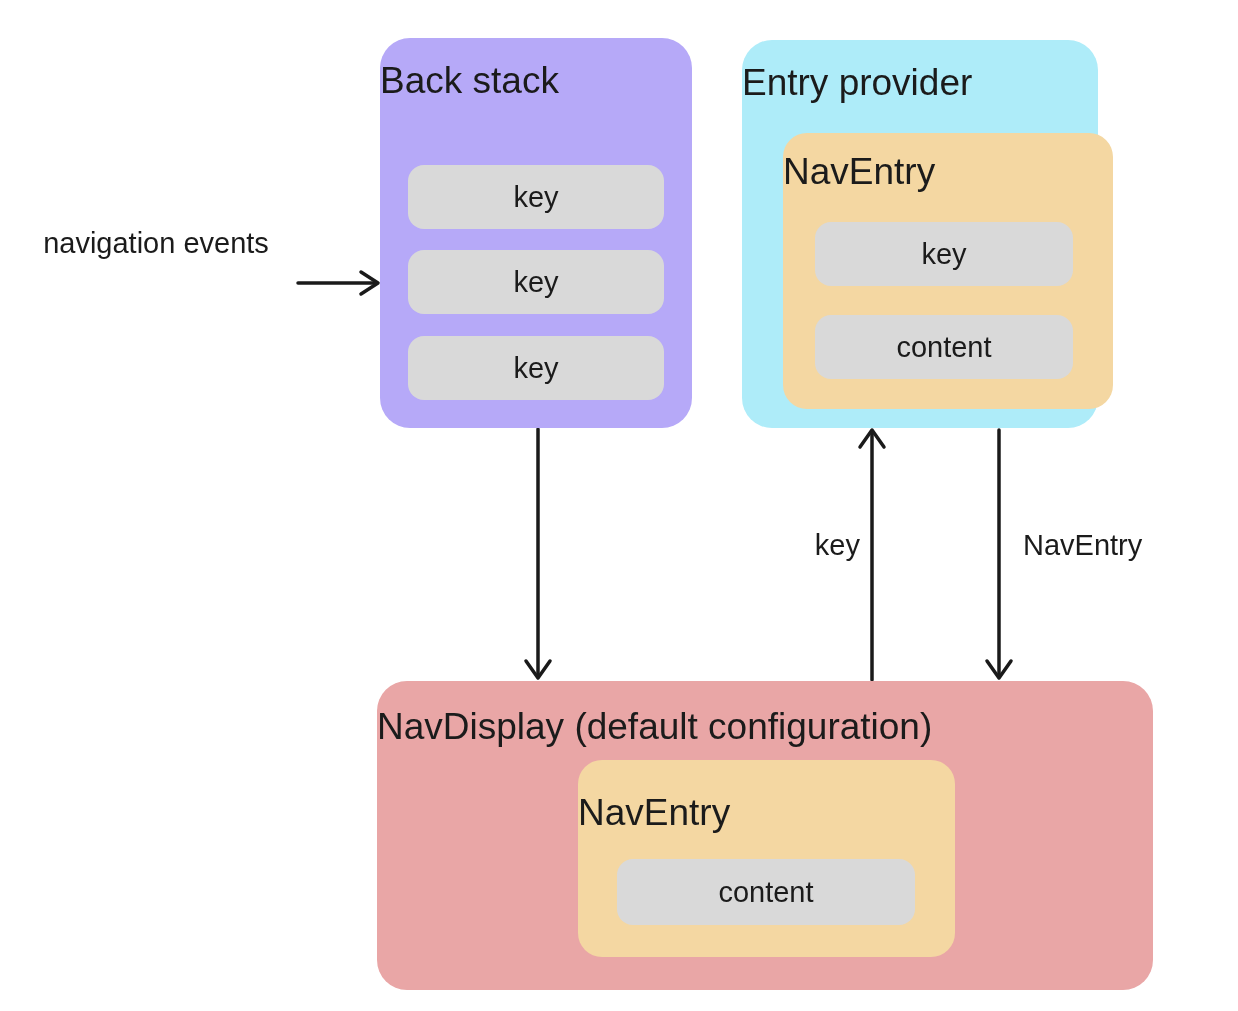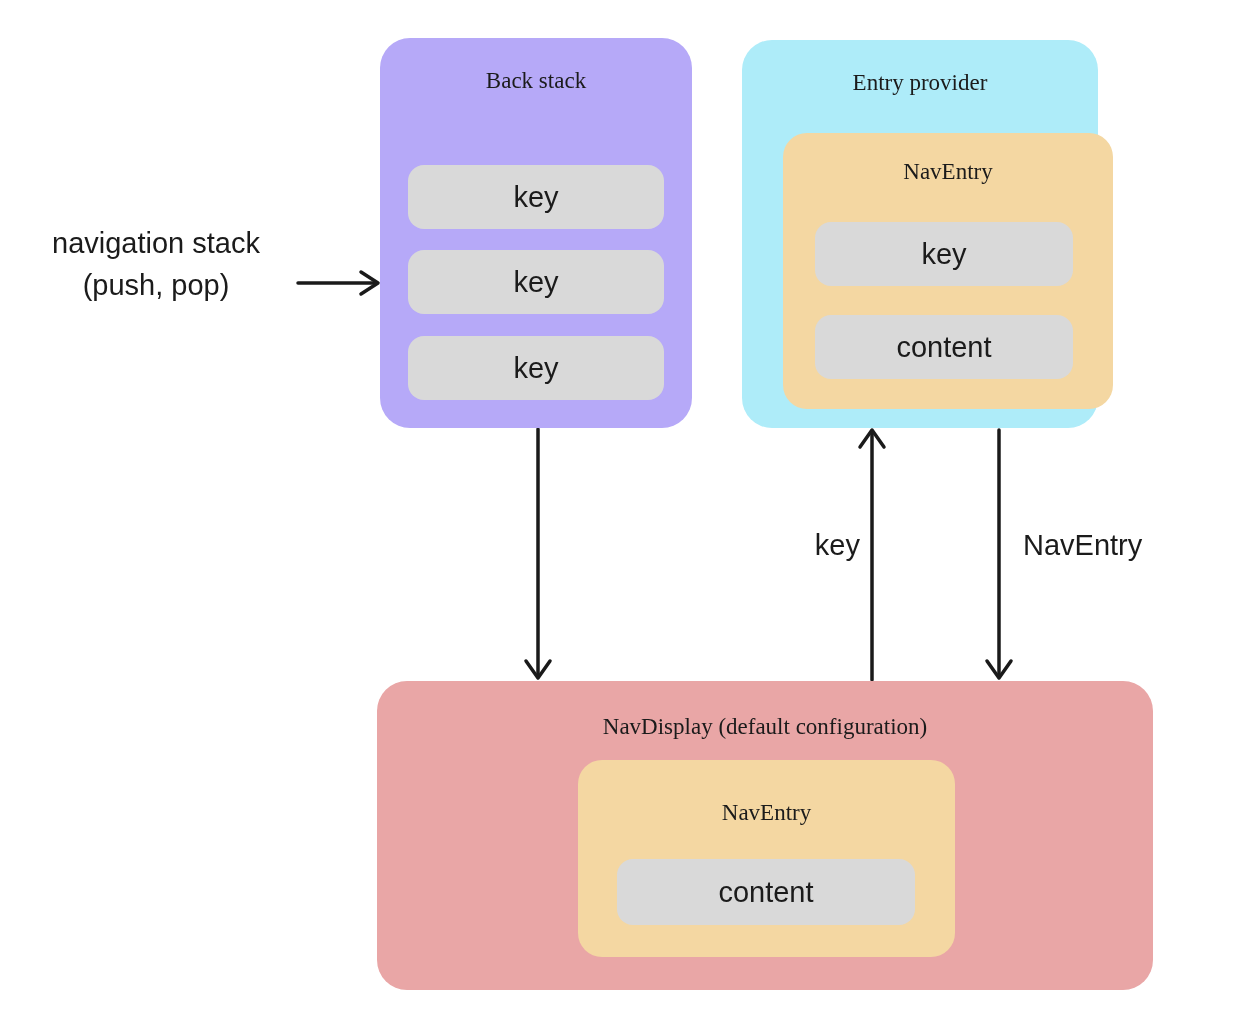--- a/index.html
+++ b/index.html
@@ -29,26 +29,24 @@
     position:absolute;
     left:0;top:0;
     width:1238px;height:1011px;
     pointer-events:none;
   }
   .box{
     position:absolute;
     border-radius:30px;
   }
   .box-title{
-    text-align:center;
-    font-size:23px;
+    font-size:37px;
     line-height:34px;
     color:var(--text);
     white-space:nowrap;
-    font-family:Liberation Serif, serif;
   }
   .back-stack{
     left:380px;top:38px;width:312px;height:390px;
     background:var(--back-stack-bg);
   }
   .back-stack .box-title{margin-top:26px;}
   .pill{
     position:absolute;
     background:var(--pill-bg);
     border-radius:16px;
@@ -136,22 +134,21 @@
       <polyline class="arrow-stroke" points="860,447 872,430 884,447"></polyline>
     </g>
 
     <g>
       <line class="arrow-stroke" x1="999" y1="430" x2="999" y2="675"></line>
       <polyline class="arrow-stroke" points="987,661 999,678 1011,661"></polyline>
     </g>
   </svg>
 
   <div class="float-label nav-events-label">
-    <div>navigation stack</div>
-    <div>(push, pop)</div>
+    <div>navigation events</div>
   </div>
 
   <div class="box back-stack">
     <div class="box-title">Back stack</div>
     <div class="pill bs-pill bs-pill-1">key</div>
     <div class="pill bs-pill bs-pill-2">key</div>
     <div class="pill bs-pill bs-pill-3">key</div>
   </div>
 
   <div class="box entry-provider">

